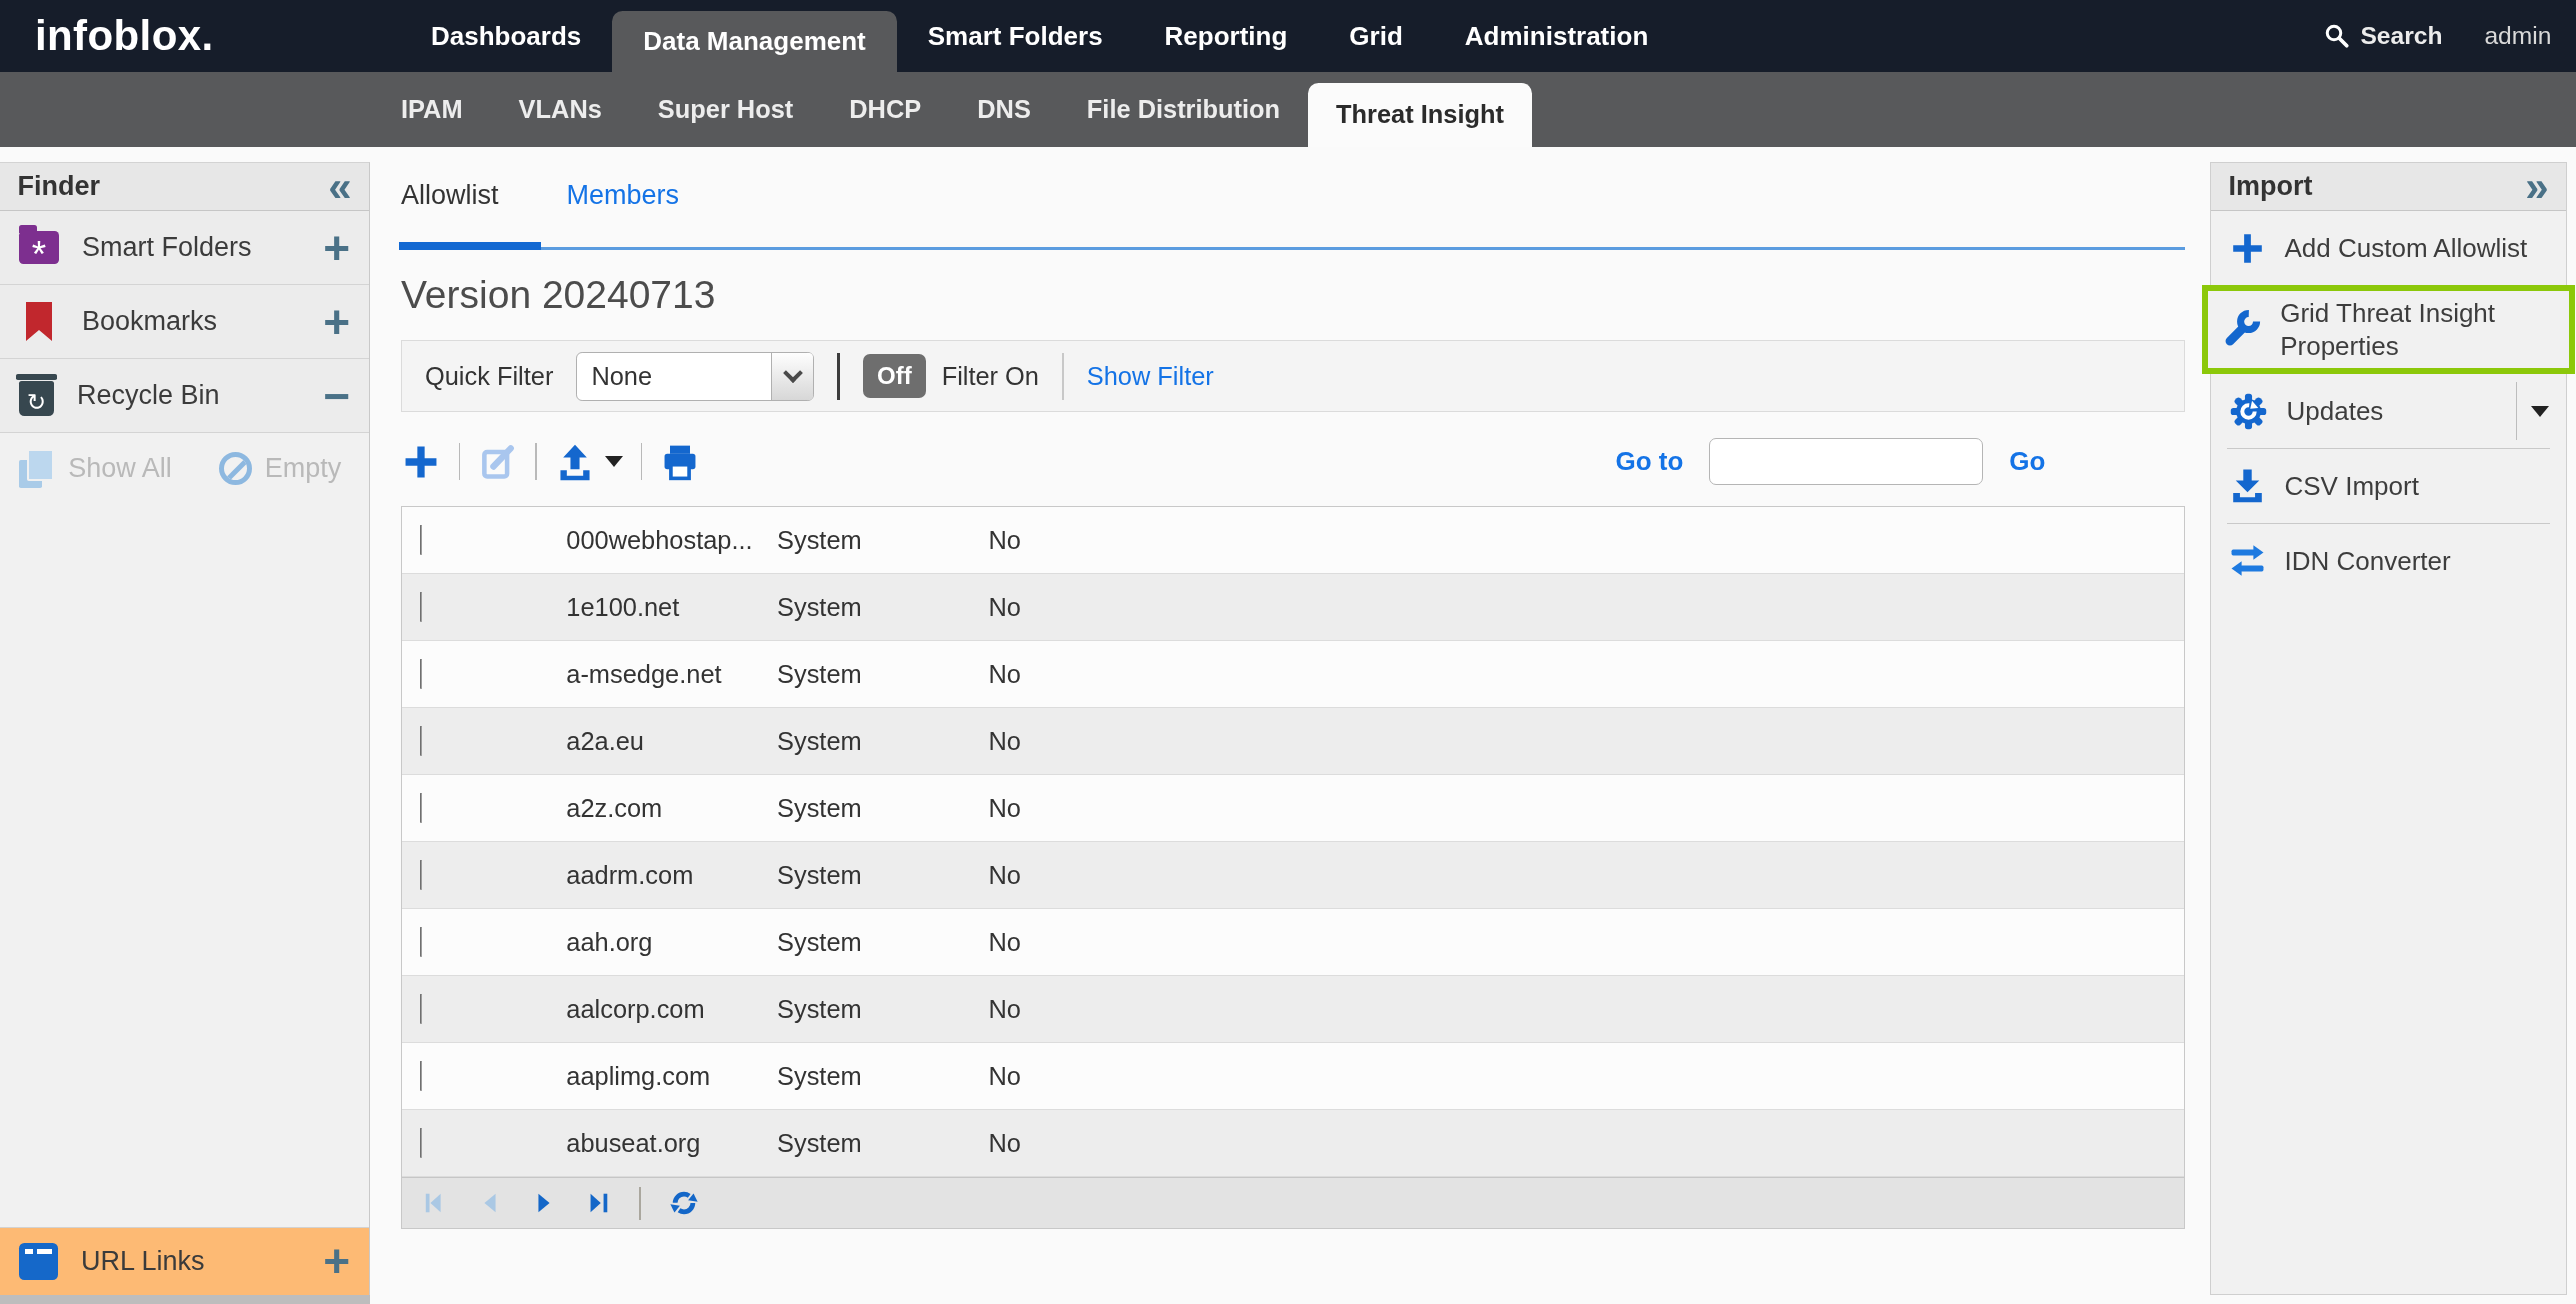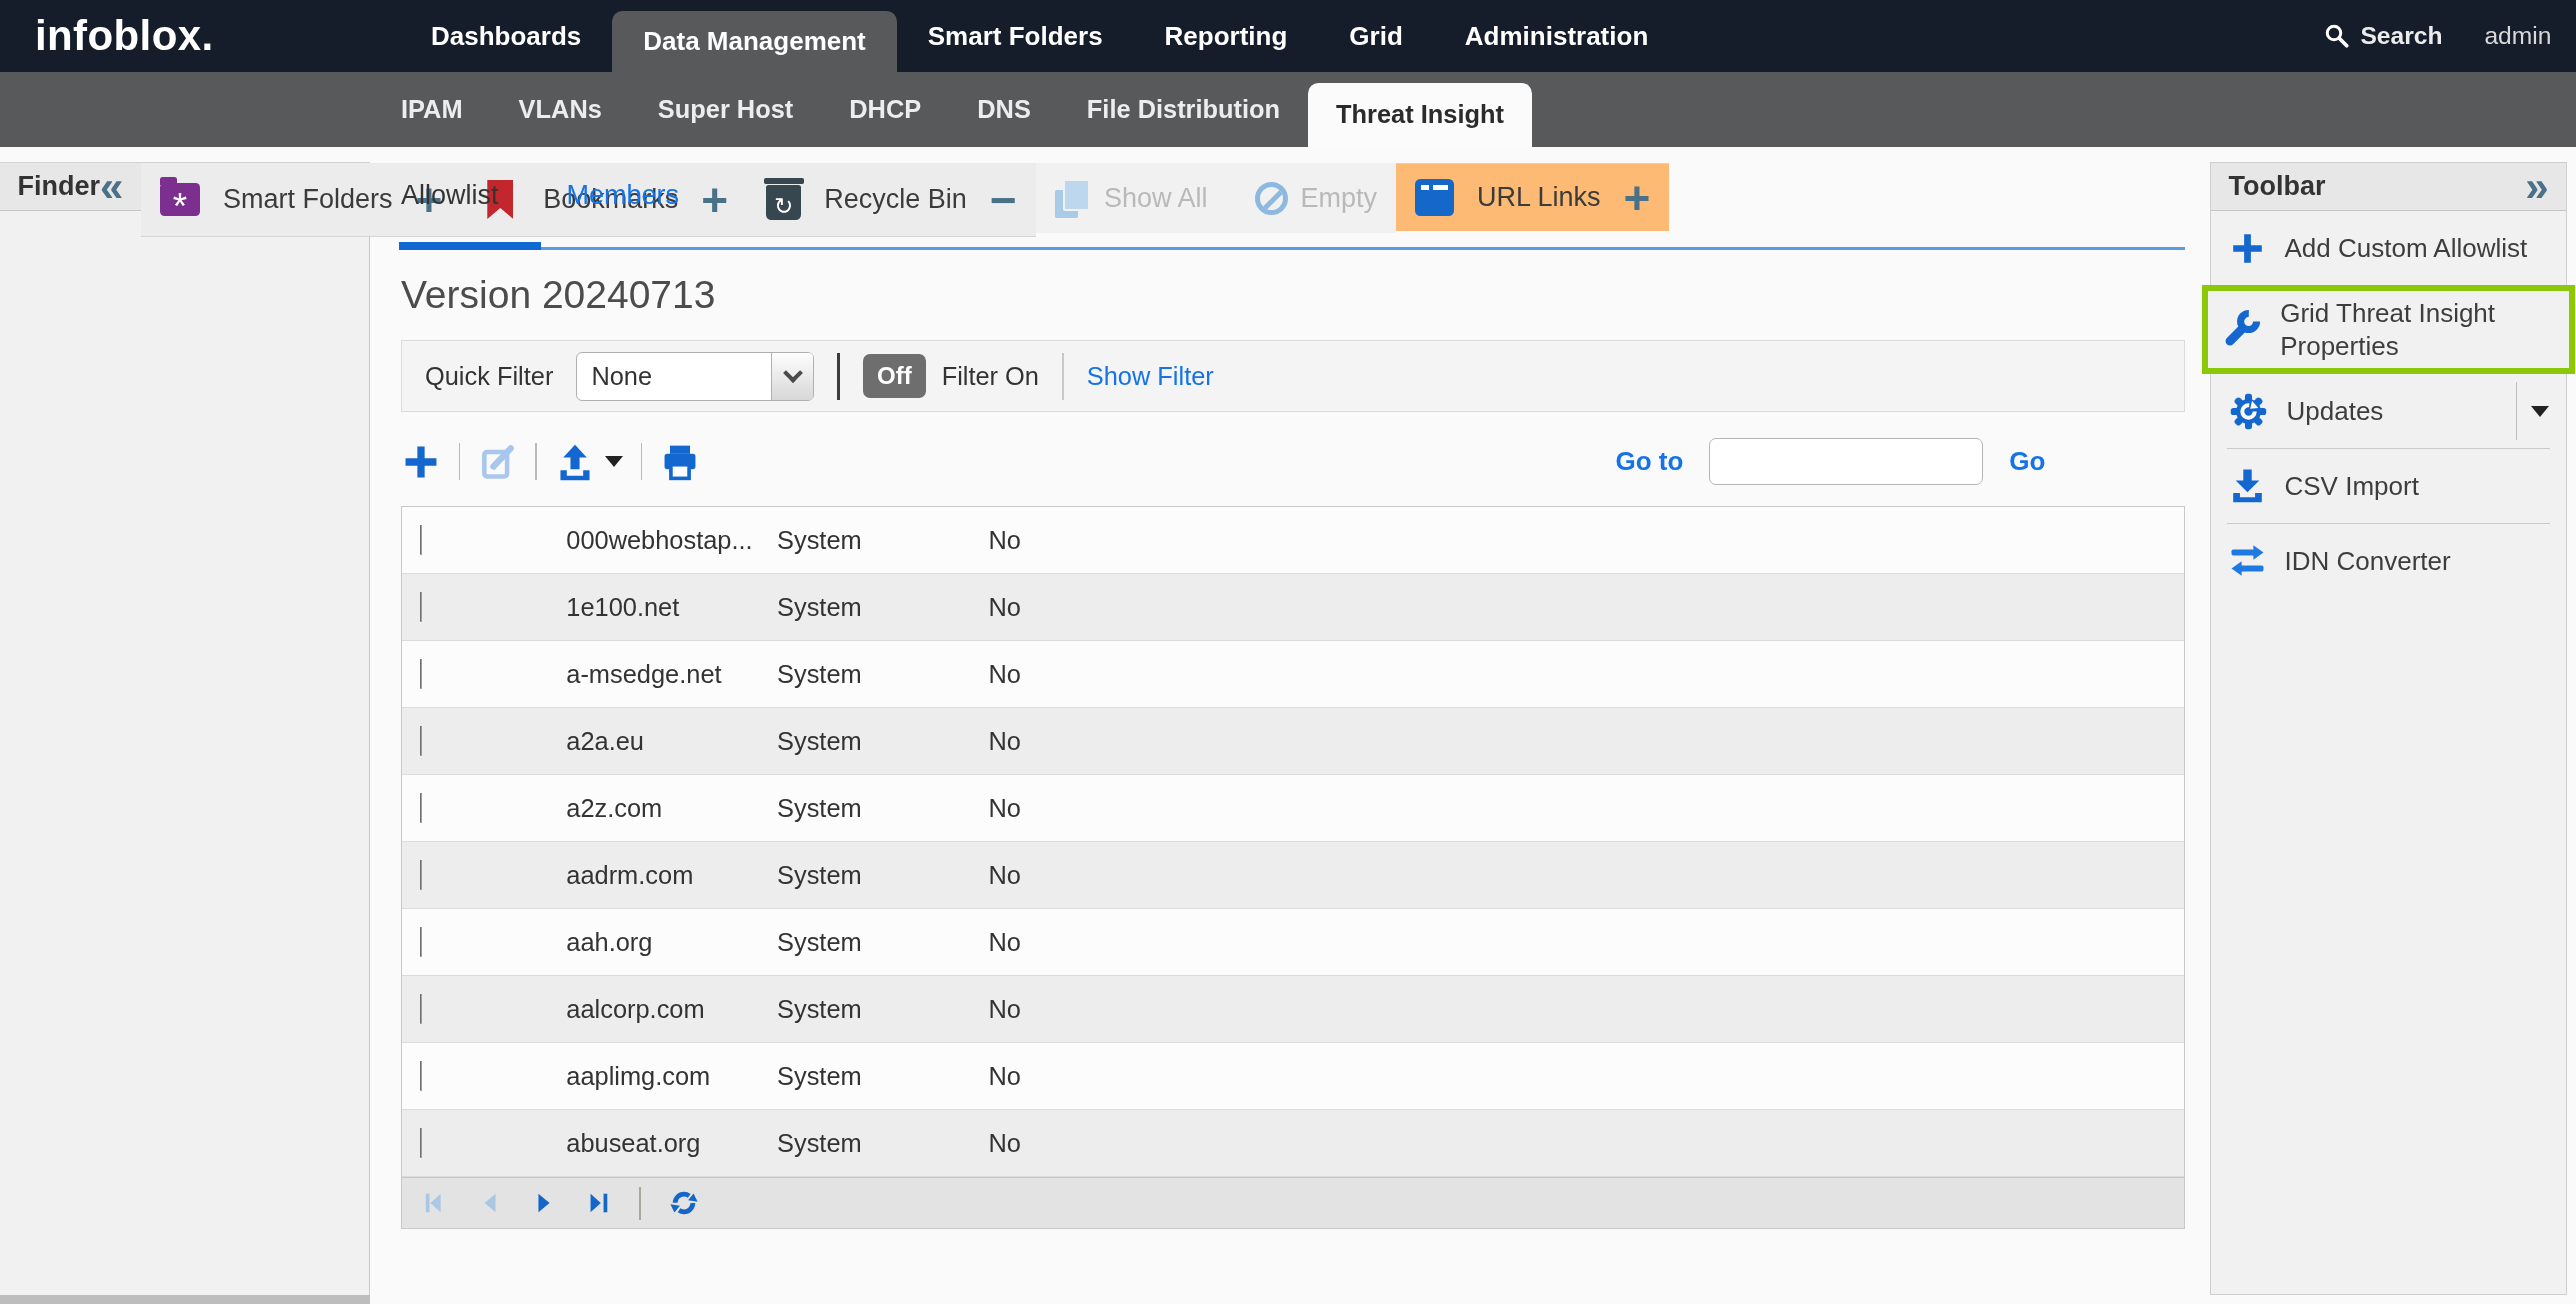--- a/index.html
+++ b/index.html
@@ -22,21 +22,21 @@
   
   .subnav { position:absolute; left:0; top:72px; width:100%; height:75px;
             background:#58595b; display:flex; align-items:stretch; padding-left:373px; }
   .sub-item { display:flex; align-items:center; padding:0 28px; color:#ededed;
               font-size:25.4px; font-weight:bold; }
   .sub-item.active { background:#fbfbfb; color:#2b2b2b; border-radius:10.5px 10.5px 0 0; margin-top:10.5px; }
 
   
   .finder { position:absolute; left:0; top:162px; bottom:10.5px; width:370px;
             background:#f1f1f1; border-top:0.9px solid #d3d3d3; border-right:0.9px solid #c9c9c9;
-            display:flex; flex-direction:row; }
+            display:flex; flex-direction:column; }
   .panel-header { height:48px; background:#e7e7e7; border-bottom:0.9px solid #c6c6c6;
                   display:flex; align-items:center; padding:0 17.5px;
                   font-size:27px; font-weight:bold; color:#333; flex:none; }
   .panel-chev { margin-left:auto; color:#4a7187; font-size:42px; font-weight:bold; line-height:0.9; cursor:pointer; }
   .f-row { height:74px; flex:none; background:#ececec; border-bottom:0.9px solid #d4d4d4;
            display:flex; align-items:center; padding:0 19px; gap:23px; font-size:27px; color:#3b3b3b; }
   .f-action { margin-left:auto; color:#4a7187; font-size:46px; font-weight:bold; line-height:1; cursor:pointer; }
   .f-sub { height:70px; flex:none; background:#f1f1f1; display:flex; align-items:center;
            padding:0 19px; gap:12.3px; font-size:27px; color:#b9b9b9; }
   .f-sub .gap { width:23px; }
@@ -380,21 +380,21 @@
           <circle cx="22" cy="22" r="13" fill="none" stroke="#1467c8" stroke-width="7" stroke-dasharray="28 13"></circle>
           <polygon points="36,8 42,20 28,18" fill="#1467c8"></polygon>
           <polygon points="8,36 2,24 16,26" fill="#1467c8"></polygon>
         </svg>
       </div>
     </div>
   </main>
 
   <aside class="toolbar-panel">
     <div class="panel-header">
-      <span>Toolbar</span>
+      <span>Import</span>
       <span class="panel-chev">»</span>
     </div>
 
     <div class="tb-item">
       <svg width="37" height="37" viewBox="0 0 44 44">
         <path d="M18 5h8v13h13v8H26v13h-8V26H5v-8h13z" fill="#1467ce"></path>
       </svg>
       <span class="lbl">Add Custom Allowlist</span>
     </div>
 

